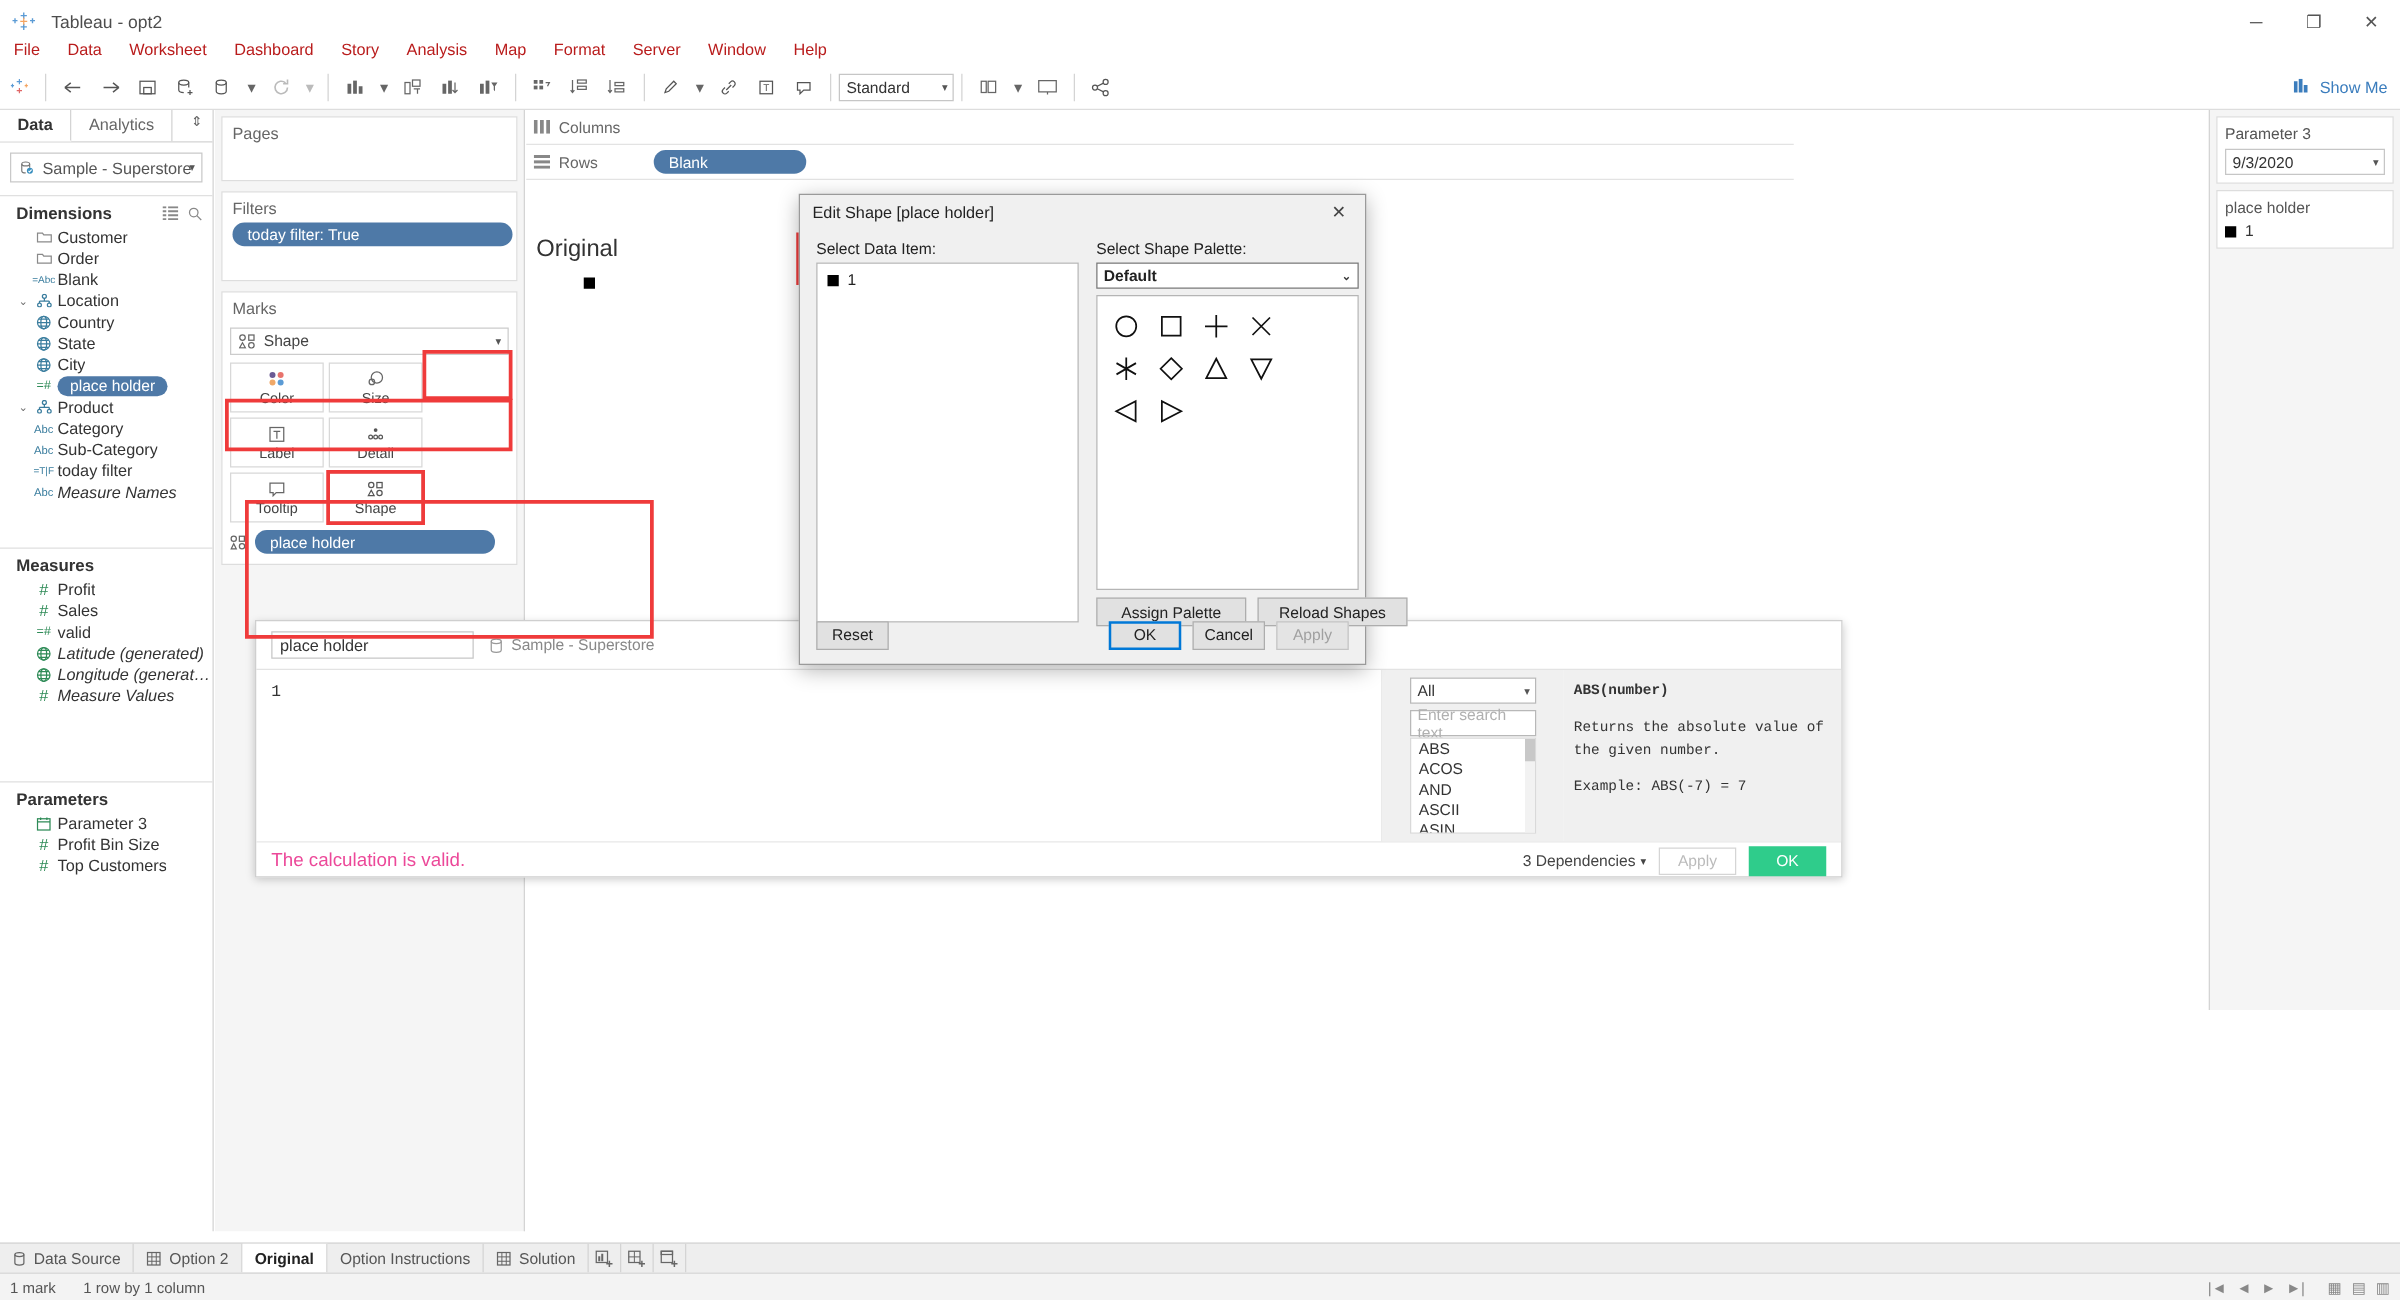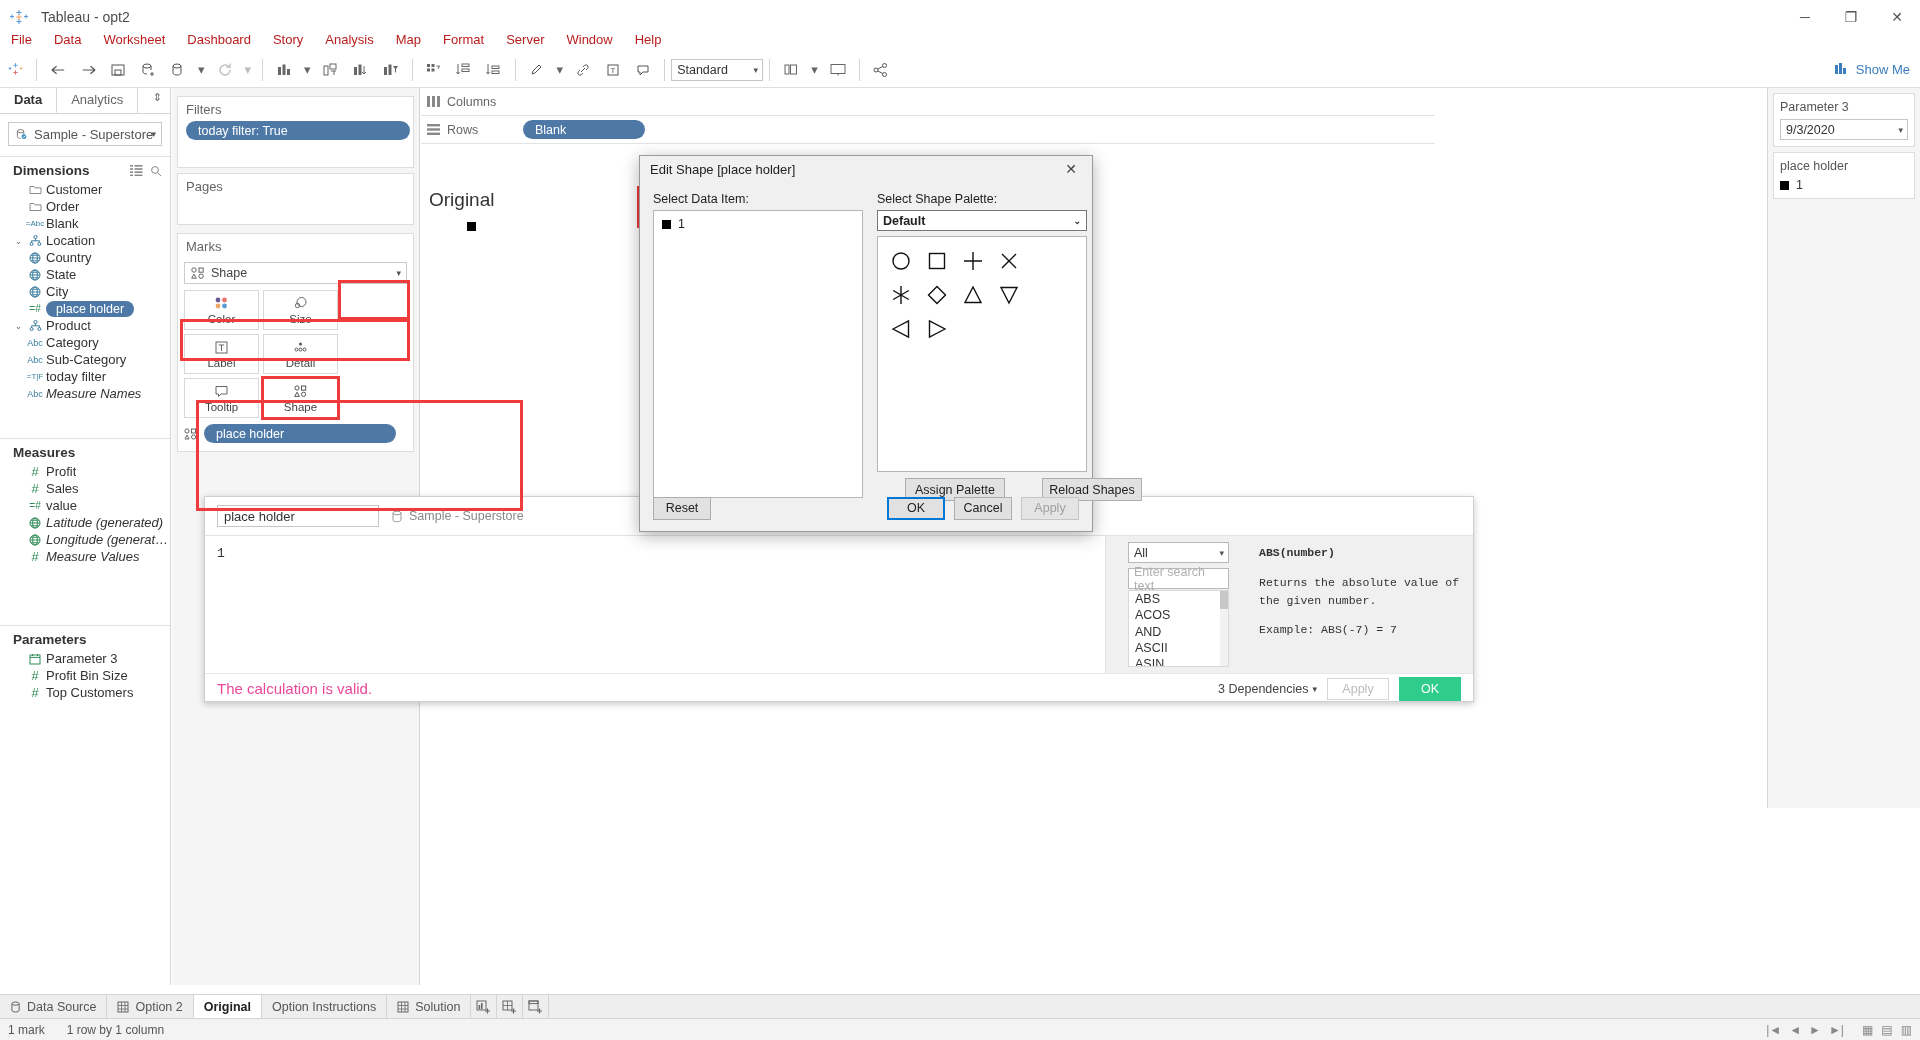--- a/index.html
+++ b/index.html
@@ -261,21 +261,21 @@
     margin-top: 5px; padding: 8px 6px; display: grid;
     grid-template-columns: repeat(4, 34px); grid-auto-rows: 32px; gap: 2px;
     align-content: start;
   }
   .shape-cell { display: flex; align-items: center; justify-content: center; }
   .dlg-btnrow2 { display: flex; gap: 9px; margin-top: 6px; }
   .dlg-btn {
     height: 23px; border: 1px solid #adadad; background: #e1e1e1; font-size: 12.5px;
     color: #222; display: flex; align-items: center; justify-content: center;
   }
-  .dlg-btn.w100 { width: 100px; margin-left: 28px; }
+  .dlg-btn.w100 { width: 120px; }
   .dlg-btn.w58 { width: 58px; }
   .dlg-btn.primary { border: 2px solid #0078d7; background: #e1e1e1; }
   .dlg-btn.disabled { color: #a0a0a0; background: #e4e4e4; border-color: #c4c4c4; }
   .dlg-footer {
     position: absolute; left: 0; bottom: 0; width: 100%; height: 46px;
     display: flex; align-items: center; padding: 0 13px;
   }
   .dlg-footer .spacer { flex: 1; }
   .dlg-footer .rgrp { display: flex; gap: 9px; }
 
@@ -676,21 +676,21 @@
           <span class="lbl">Profit</span>
         </div>
         <div class="dim-row">
           <span class="exp"></span>
           <span class="ic green" style="font-size: 13px;">#</span>
           <span class="lbl">Sales</span>
         </div>
         <div class="dim-row">
           <span class="exp"></span>
           <span class="ic green" style="font-size: 10px;">=#</span>
-          <span class="lbl">value</span>
+          <span class="lbl">valid</span>
         </div>
         <div class="dim-row">
           <span class="exp"></span>
           <span class="ic green">
             <svg width="12" height="12" viewBox="0 0 12 12">
               <circle cx="6" cy="6" r="5" stroke="#2e8b57" fill="none"></circle>
               <ellipse cx="6" cy="6" rx="2.3" ry="5" stroke="#2e8b57" fill="none"></ellipse>
               <path d="M1 6h10M2 3.2h8M2 8.8h8" stroke="#2e8b57" fill="none"></path>
             </svg>
           </span>
@@ -735,30 +735,30 @@
         </div>
         <div class="dim-row">
           <span class="exp"></span>
           <span class="ic green" style="font-size: 13px;">#</span>
           <span class="lbl">Top Customers</span>
         </div>
       </div>
   </div>
 
   <div class="cardcol">
+    <div class="card" style="height:52px">
+      <div class="card-title">Pages</div>
+      <div class="card-body"></div>
+    </div>
+
     <div class="card" style="height:72px; margin-top:8px">
       <div class="card-title">Filters</div>
       <div class="card-body" style="padding-left:8px">
         <div class="shelf-pill" style="width:224px">today filter: True</div>
       </div>
-    </div>
-
-    <div class="card" style="height:52px">
-      <div class="card-title">Pages</div>
-      <div class="card-body"></div>
     </div>
 
     <div class="marks-card" style="margin-top:8px">
       <div class="card-title">Marks</div>
       <div class="marktype">
         <span style="margin-right:6px">
           <svg width="14" height="12" viewBox="0 0 14 12">
               <circle cx="3" cy="3" r="2.2" stroke="#666" fill="none"></circle>
               <rect x="8" y="1" width="4.2" height="4.2" stroke="#666" fill="none"></rect>
               <path d="M3 7.2l2.3 4H.7z" stroke="#666" fill="none"></path>

